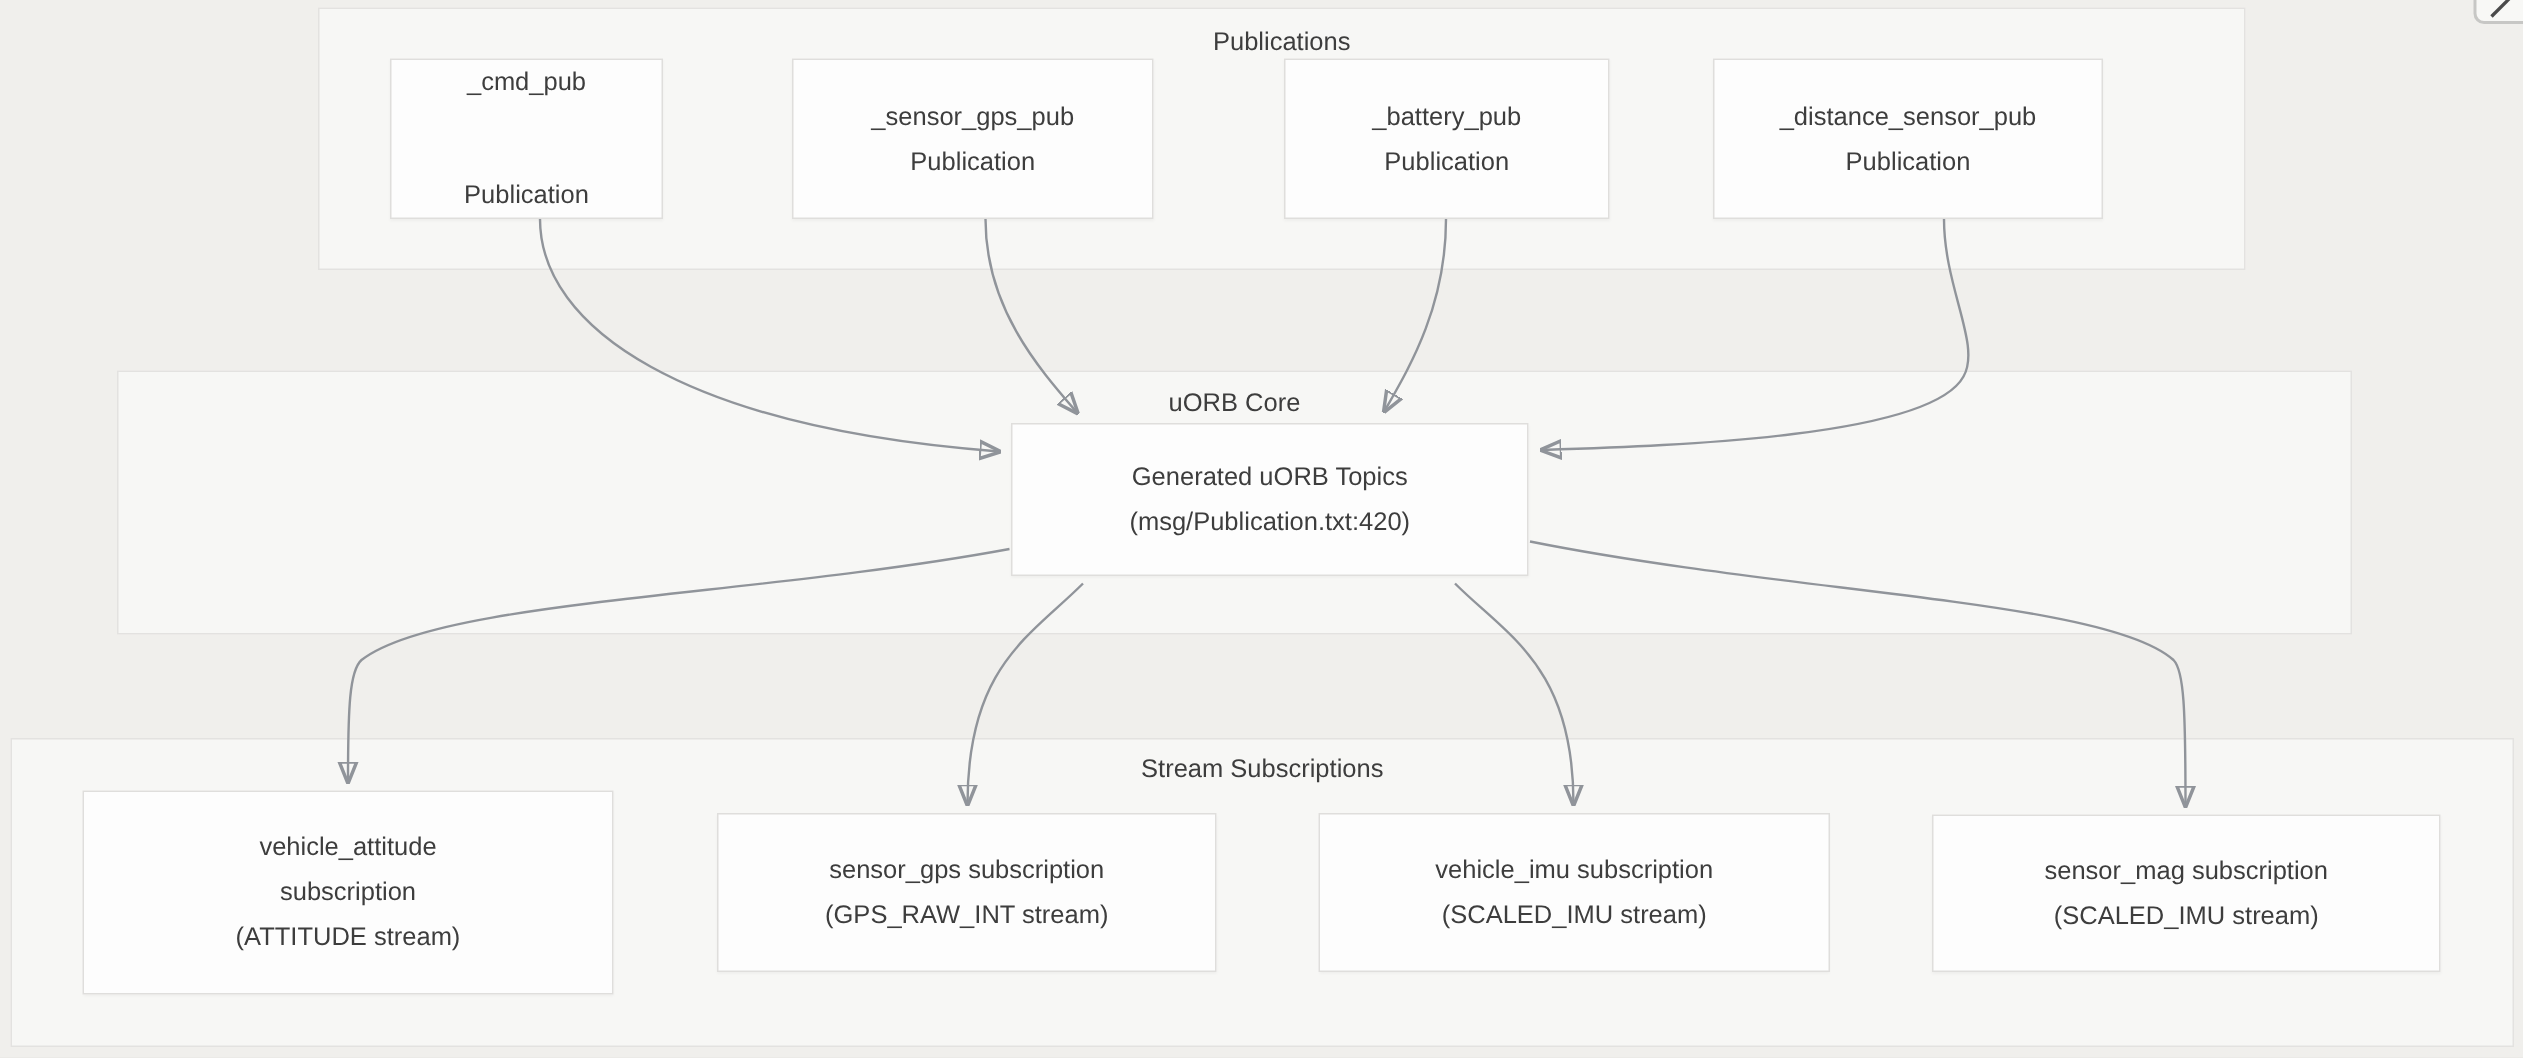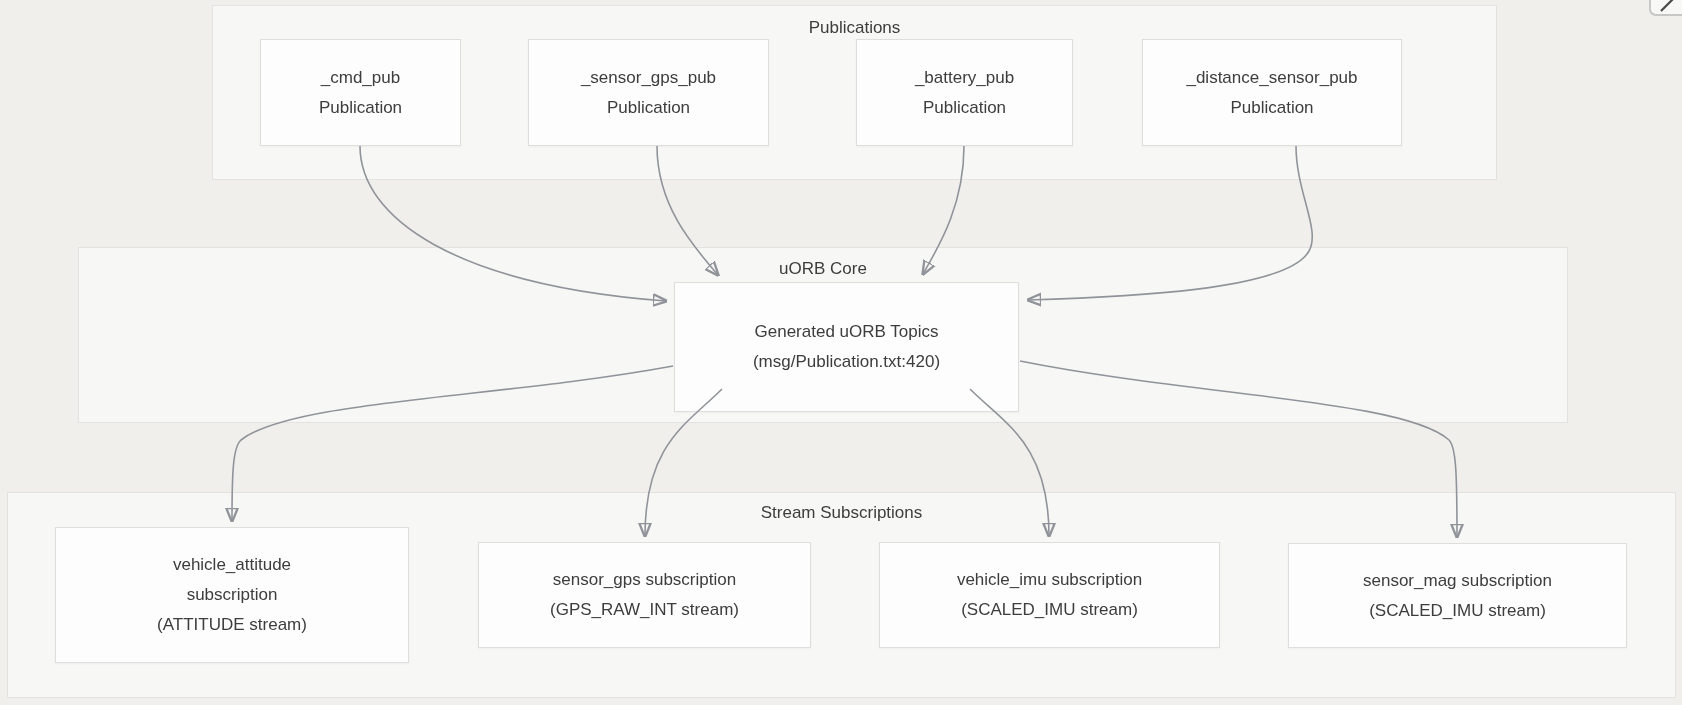--- a/index.html
+++ b/index.html
@@ -48,41 +48,41 @@
   </div>
 
   <div class="cluster" style="left:78px;top:247px;width:1490px;height:176px;">
     <div class="cluster-title" style="top:6px;">uORB Core</div>
   </div>
 
   <div class="cluster" style="left:7px;top:492px;width:1669px;height:206px;">
     <div class="cluster-title" style="top:5px;">Stream Subscriptions</div>
   </div>
 
-  <div class="node" style="left:260px;top:39px;width:201px;height:107px;">
+  <div class="node" style="left:260px;top:39px;width:182px;height:107px;justify-content:space-between;">
     <span>_cmd_pub</span>
     <span>Publication</span>
   </div>
 
   <div class="node" style="left:528px;top:39px;width:241px;height:107px;">
     <span>_sensor_gps_pub</span>
     <span>Publication</span>
   </div>
 
   <div class="node" style="left:856px;top:39px;width:217px;height:107px;">
     <span>_battery_pub</span>
     <span>Publication</span>
   </div>
 
   <div class="node" style="left:1142px;top:39px;width:260px;height:107px;">
     <span>_distance_sensor_pub</span>
     <span>Publication</span>
   </div>
 
-  <div class="node" style="left:674px;top:282px;width:345px;height:130px;justify-content:center;">
+  <div class="node" style="left:674px;top:282px;width:345px;height:102px;justify-content:center;">
     <span>Generated uORB Topics</span>
     <span>(msg/Publication.txt:420)</span>
   </div>
 
   <div class="node" style="left:55px;top:527px;width:354px;height:136px;">
     <span>vehicle_attitude</span>
     <span>subscription</span>
     <span>(ATTITUDE stream)</span>
   </div>
 

